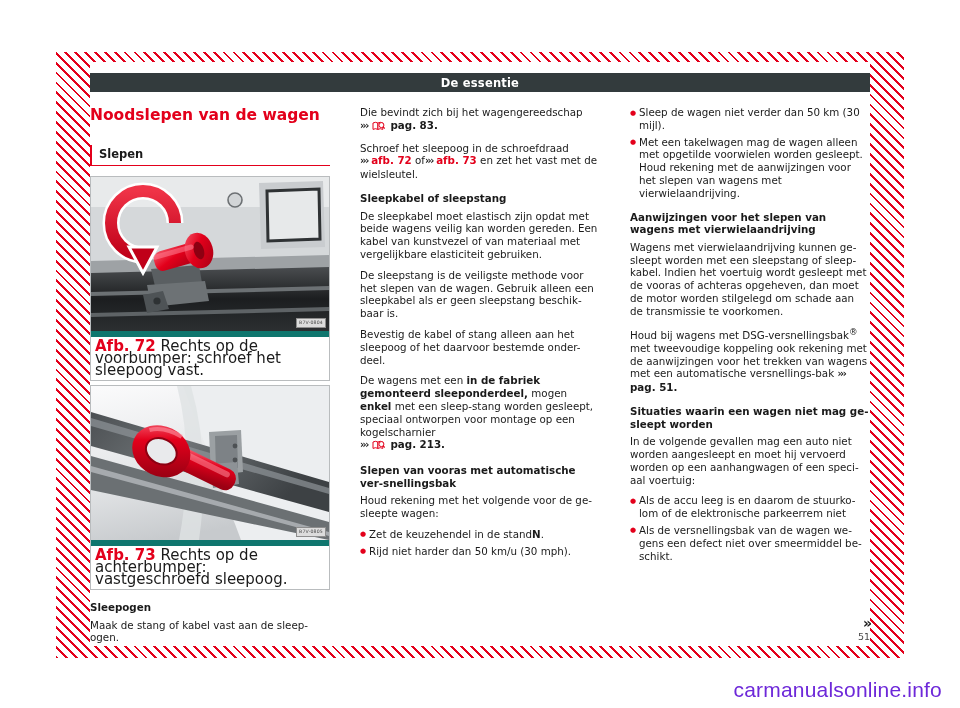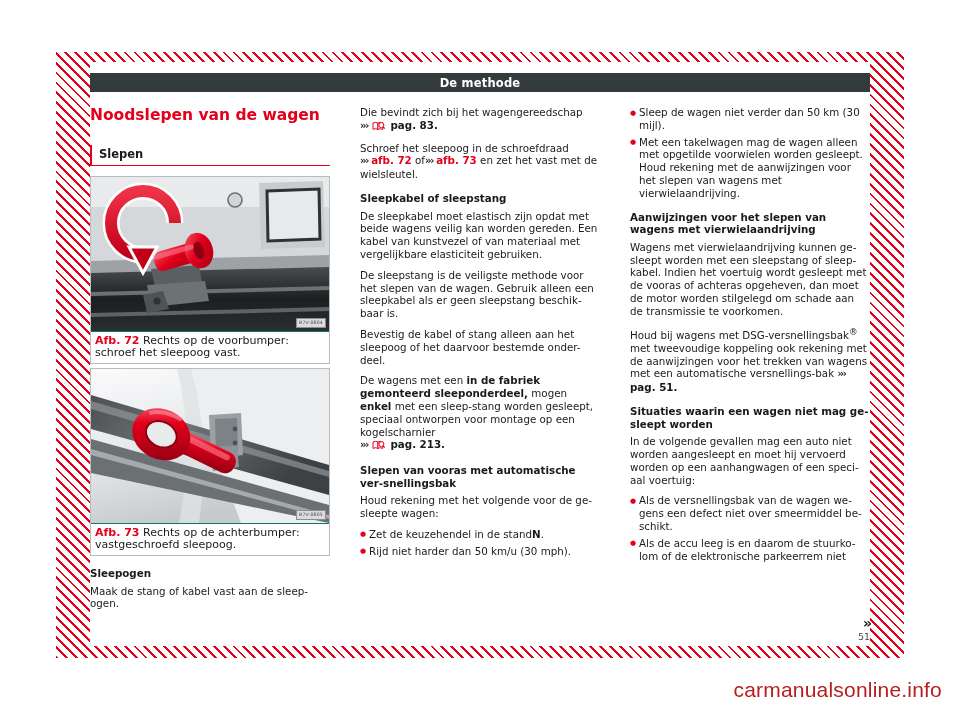--- a/index.html
+++ b/index.html
@@ -170,26 +170,26 @@
     background: #dcdcdc;
     border: 1px solid #8d8d8d;
     color: #4a4a4a;
     font-family: "DejaVu Sans", sans-serif;
     font-size: 4.6px;
     letter-spacing: .2px;
     padding: 1px 2px;
     line-height: 6px;
   }
   .caption {
-    font-size: 11px;
+    font-size: 15px;
     line-height: 12px;
     color: #1a1a1a;
     padding: 3px 4px 4px 4px;
     background: #ffffff;
-    border-top: 1px solid #0f766e;
+    border-top: 6px solid #0f766e;
   }
   .caption .cap-num {
     color: #e3001b;
     font-weight: bold;
   }
 
   
   #page-foot {
     position: absolute;
     right: 0px;
@@ -210,32 +210,32 @@
     margin-top: 2px;
   }
 
   
   #watermark {
     position: absolute;
     right: 18px;
     bottom: 6px;
     font-family: "Liberation Sans", sans-serif;
     font-size: 21px;
-    color: #b91c1c;
+    color: #6d28d9;
     letter-spacing: .2px;
   }
 </style>
 </head>
 <body>
 
 <div id="page">
   <div id="sheet">
 
     <div id="header-bar">
-      <span>De methode</span>
+      <span>De essentie</span>
     </div>
 
     <div id="columns">
 
       <div class="col">
 
         <div class="h1">Noodslepen van de wagen</div>
 
         <div class="h2">Slepen</div>
 
@@ -438,22 +438,22 @@
           <span>Houd bij wagens met DSG-versnellingsbak</span><sup>®</sup>
           <span>met tweevoudige koppeling ook rekening met de aanwijzingen voor het trekken van wagens met een automatische versnellings-bak</span>
           <span class="chev">›››</span>
           <span class="pagref">pag. 51.</span>
         </p>
 
         <div class="h3">Situaties waarin een wagen niet mag ge-sleept worden</div>
         <p class="body">In de volgende gevallen mag een auto niet worden aangesleept en moet hij vervoerd worden op een aanhangwagen of een speci-aal voertuig:</p>
 
         <ul class="bullets">
+          <li>Als de accu leeg is en daarom de stuurko-lom of de elektronische parkeerrem niet</li>
           <li>Als de versnellingsbak van de wagen we-gens een defect niet over smeermiddel be-schikt.</li>
-          <li>Als de accu leeg is en daarom de stuurko-lom of de elektronische parkeerrem niet</li>
         </ul>
 
         <div id="page-foot">
           <div id="cont-arrow">»</div>
           <div id="page-num">51</div>
         </div>
       </div>
 
     </div>
   </div>

